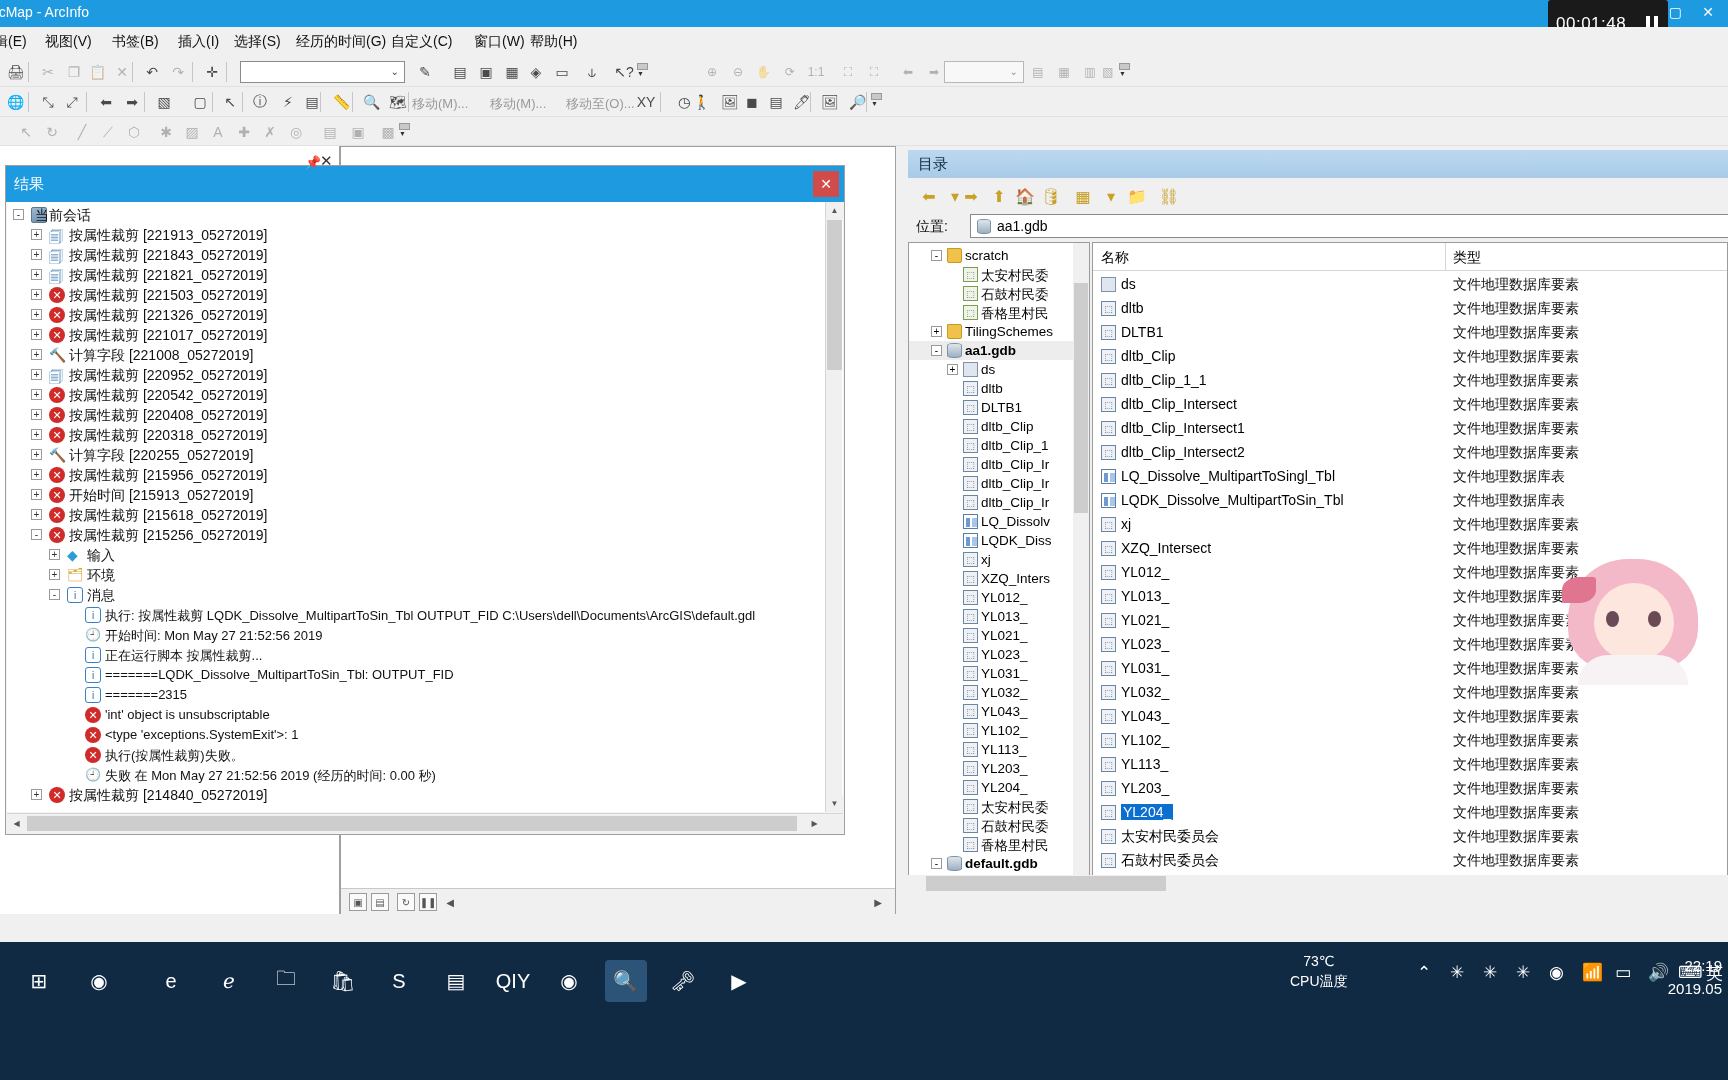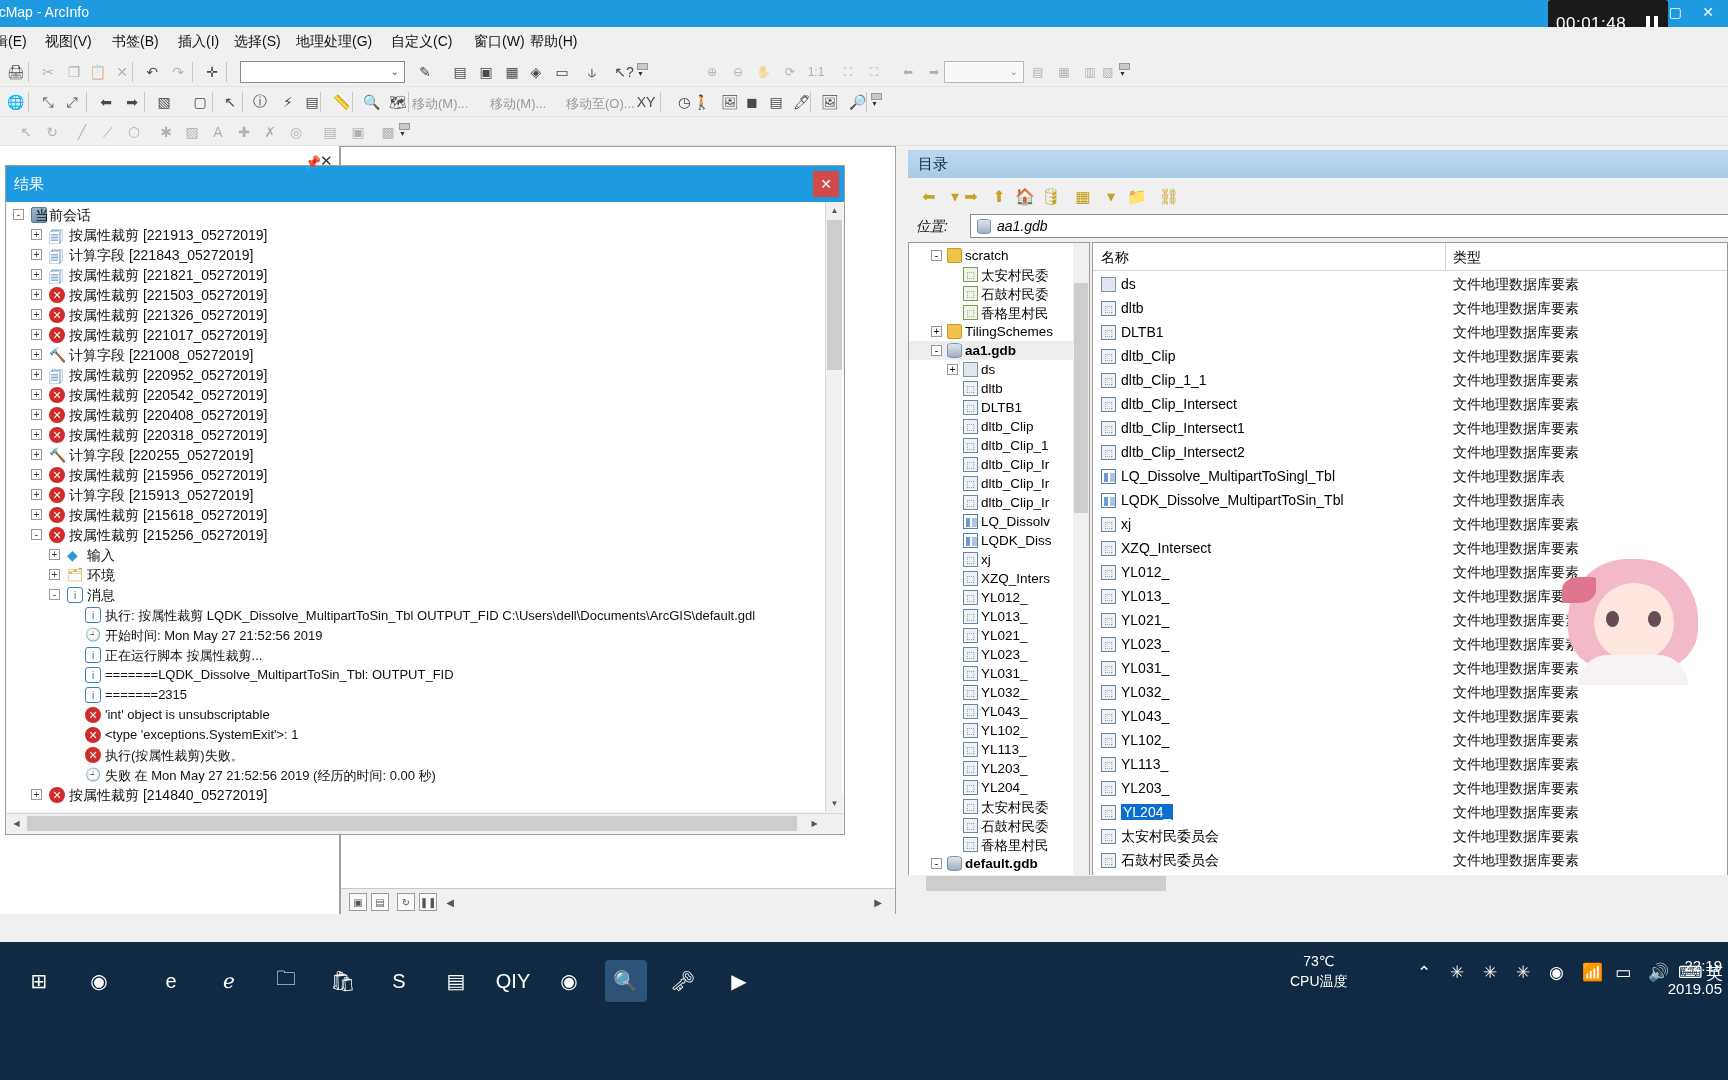--- a/index.html
+++ b/index.html
@@ -141,21 +141,21 @@
   #catalog .ctitle { position:absolute; left:8px; top:4px; width:820px; height:28px;
     background:linear-gradient(#bcd8ef,#a8cbe8); }
   #catalog .ctitle .t { position:absolute; left:10px; top:5px; font-size:15px; color:#0f2a40; }
   .cgrip { position:absolute; left:0; top:0; width:8px; height:768px; background:#f0f0f0; }
 
   #cattool { position:absolute; left:8px; top:34px; width:820px; height:32px; }
   #cattool .cb {
     position:absolute; top:3px; width:26px; height:26px;
     display:flex; align-items:center; justify-content:center; font-size:16px; color:#c8a227;
   }
-  #catloc { position:absolute; left:8px; top:66px; width:820px; height:30px;font-style:italic; }
+  #catloc { position:absolute; left:8px; top:66px; width:820px; height:30px; }
   #catloc .lbl { position:absolute; left:8px; top:6px; font-size:14px; color:#111; }
   #catloc .box { position:absolute; left:62px; top:2px; width:760px; height:24px; background:#fff; border:1px solid #8b8b8b;}
   #catloc .box .dbic { position:absolute; left:6px; top:4px; width:14px; height:15px;}
   #catloc .box .v { position:absolute; left:26px; top:3px; font-size:14px;}
 
   #cattree { position:absolute; left:8px; top:96px; width:182px; height:648px; background:#fff; border:1px solid #9b9b9b; overflow:hidden;}
   #cattree .tnode { position:relative; height:19px; white-space:nowrap; font-size:13.5px; }
   #cattree .pm { position:absolute; width:11px; height:11px; border:1px solid #9a9a9a; background:#fff; top:4px; font-size:10px; line-height:9px; text-align:center;}
   #cattree .ic { position:absolute; top:2px; width:15px; height:15px; }
   #cattree .lb { position:absolute; top:2px; }
@@ -228,21 +228,21 @@
         </div>
     </div>
   </div>
 
   <div class="menubar" id="menubar">
       <div class="mi" style="left: -6px;">辑(E)</div>
       <div class="mi" style="left: 45px;">视图(V)</div>
       <div class="mi" style="left: 112px;">书签(B)</div>
       <div class="mi" style="left: 178px;">插入(I)</div>
       <div class="mi" style="left: 234px;">选择(S)</div>
-      <div class="mi" style="left: 296px;">地理处理(G)</div>
+      <div class="mi" style="left: 296px;">经历的时间(G)</div>
       <div class="mi" style="left: 391px;">自定义(C)</div>
       <div class="mi" style="left: 474px; text-align: center;">窗口(W)</div>
       <div class="mi" style="left: 530px;">帮助(H)</div>
     </div>
 
   <div class="toolbar" id="tb1">
       <div class="tbtn" style="left: 4px;">🖨</div>
       <div class="tbtn dis" style="left: 36px;">✂</div>
       <div class="tbtn dis" style="left: 62px;">❐</div>
       <div class="tbtn dis" style="left: 86px;">📋</div>
@@ -369,21 +369,21 @@
             <div class="lb" style="left: 28px;">当前会话</div>
           </div>
           <div class="node" style="position: absolute; left: 0px; top: 20px; width: 100%;">
             <div class="pm" style="left: 24px;">+</div>
             <div class="ic ic-script" style="left: 42px;">🗐</div>
             <div class="lb" style="left: 62px;">按属性裁剪 [221913_05272019]</div>
           </div>
           <div class="node" style="position: absolute; left: 0px; top: 40px; width: 100%;">
             <div class="pm" style="left: 24px;">+</div>
             <div class="ic ic-script" style="left: 42px;">🗐</div>
-            <div class="lb" style="left: 62px;">计算字段 [221843_05272019]</div>
+            <div class="lb" style="left: 62px;">按属性裁剪 [221843_05272019]</div>
           </div>
           <div class="node" style="position: absolute; left: 0px; top: 60px; width: 100%;">
             <div class="pm" style="left: 24px;">+</div>
             <div class="ic ic-script" style="left: 42px;">🗐</div>
             <div class="lb" style="left: 62px;">按属性裁剪 [221821_05272019]</div>
           </div>
           <div class="node" style="position: absolute; left: 0px; top: 80px; width: 100%;">
             <div class="pm" style="left: 24px;">+</div>
             <div class="ic ic-err" style="left: 42px;">✕</div>
             <div class="lb" style="left: 62px;">按属性裁剪 [221503_05272019]</div>
@@ -429,21 +429,21 @@
             <div class="lb" style="left: 62px;">计算字段 [220255_05272019]</div>
           </div>
           <div class="node" style="position: absolute; left: 0px; top: 260px; width: 100%;">
             <div class="pm" style="left: 24px;">+</div>
             <div class="ic ic-err" style="left: 42px;">✕</div>
             <div class="lb" style="left: 62px;">按属性裁剪 [215956_05272019]</div>
           </div>
           <div class="node" style="position: absolute; left: 0px; top: 280px; width: 100%;">
             <div class="pm" style="left: 24px;">+</div>
             <div class="ic ic-err" style="left: 42px;">✕</div>
-            <div class="lb" style="left: 62px;">计算字段 [215913_05272019]</div>
+            <div class="lb" style="left: 62px;">开始时间 [215913_05272019]</div>
           </div>
           <div class="node" style="position: absolute; left: 0px; top: 300px; width: 100%;">
             <div class="pm" style="left: 24px;">+</div>
             <div class="ic ic-err" style="left: 42px;">✕</div>
             <div class="lb" style="left: 62px;">按属性裁剪 [215618_05272019]</div>
           </div>
           <div class="node" style="position: absolute; left: 0px; top: 320px; width: 100%;">
             <div class="pm" style="left: 24px;">-</div>
             <div class="ic ic-err" style="left: 42px;">✕</div>
             <div class="lb" style="left: 62px;">按属性裁剪 [215256_05272019]</div>

